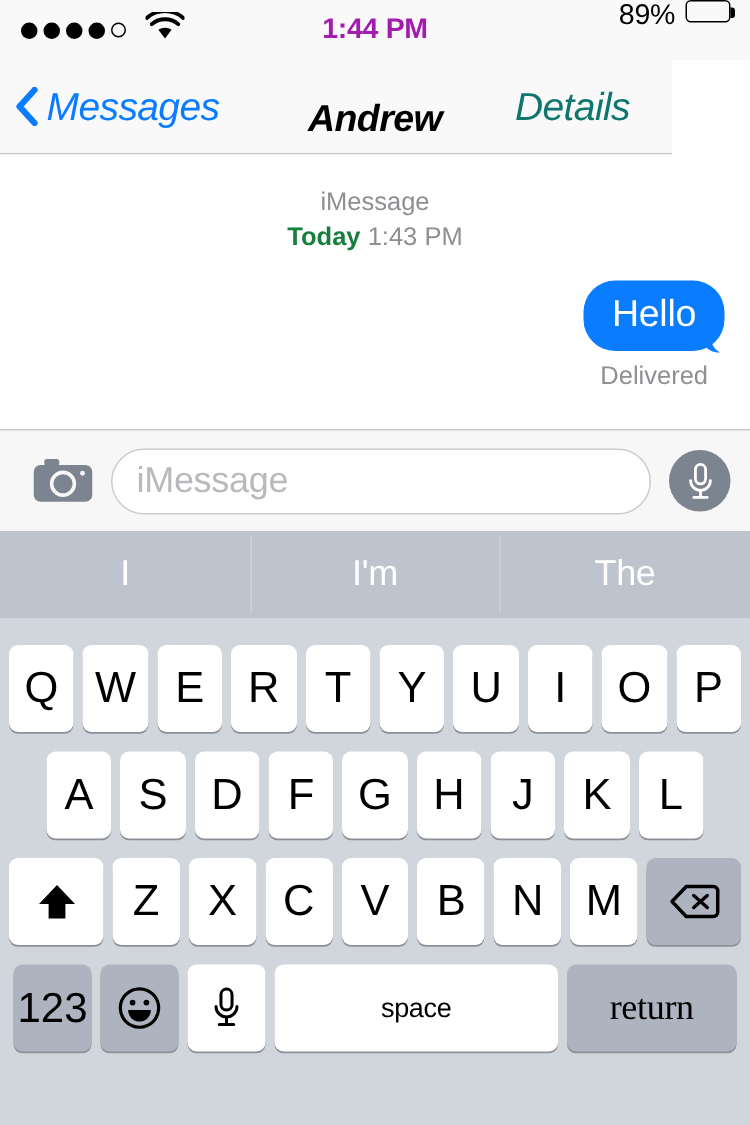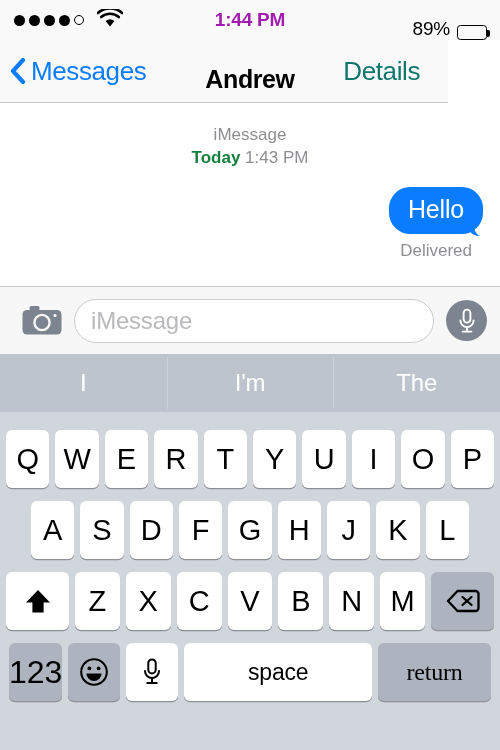--- a/index.html
+++ b/index.html
@@ -48,21 +48,21 @@
   .sb-center {
     position: absolute;
     left: 0; top: 0; width: 500px; height: 40px;
     display: flex; align-items: center; justify-content: center;
     font-size: 19px; font-weight: 700; color: #a21caf;
     letter-spacing: -0.2px;
   }
   .sb-right {
     position: absolute;
     right: 13px; top: 0; height: 40px;
-    display: flex; align-items: flex-end; gap: 7px;
+    display: flex; align-items: flex-start; gap: 7px;
   }
   .batt-pct { font-size: 19px; font-weight: 400; color: #000; letter-spacing: -0.2px; }
   .batt {
     position: relative;
     width: 30px; height: 15px;
     border: 1.6px solid #000;
     border-radius: 3.5px;
     box-sizing: border-box;
     padding: 1.4px;
   }
@@ -80,20 +80,21 @@
   }
 
   
   .navbar {
     position: absolute;
     left: 0; top: 40px;
     width: 448px; height: 63px;
     background: #f9f9f9;
     border-bottom: 1px solid #c6c6c8;
     box-sizing: border-box;
+    font-style: italic;
   }
   .nav-back {
     position: absolute;
     left: 10px; top: 0; height: 62px;
     display: flex; align-items: center;
     cursor: pointer;
   }
   .chev {
     width: 16px; height: 26px;
     display: block;
@@ -267,22 +268,22 @@
     flex: 1 1 0;
     margin: 0 3px;
     user-select: none;
   }
   .key.gray {
     background: #aeb4bf;
     box-shadow: 0 1.2px 0 #8d9096;
   }
   .krow.r3 .key { margin: 0 3px; }
   .key.wide  { flex: 0 0 63px; }
-  .key.space { flex: 1 1 0; font-size: 23px; letter-spacing: -0.2px; }
-  .key.num   { flex: 0 0 52px; font-size: 32px; }
+  .key.space { flex: 1 1 0; font-size: 18px; letter-spacing: -0.2px; }
+  .key.num   { flex: 0 0 52px; font-size: 28px; }
   .key.small { flex: 0 0 52px; }
   .key.ret   { flex: 0 0 113px; font-size: 24px; letter-spacing: -0.2px; font-family: Liberation Serif, serif; }
   .key.r4mic { flex: 0 0 52px; }
   .key svg { display: block; }
 </style>
 </head>
 <body>
 
 <div id="phone">
 

